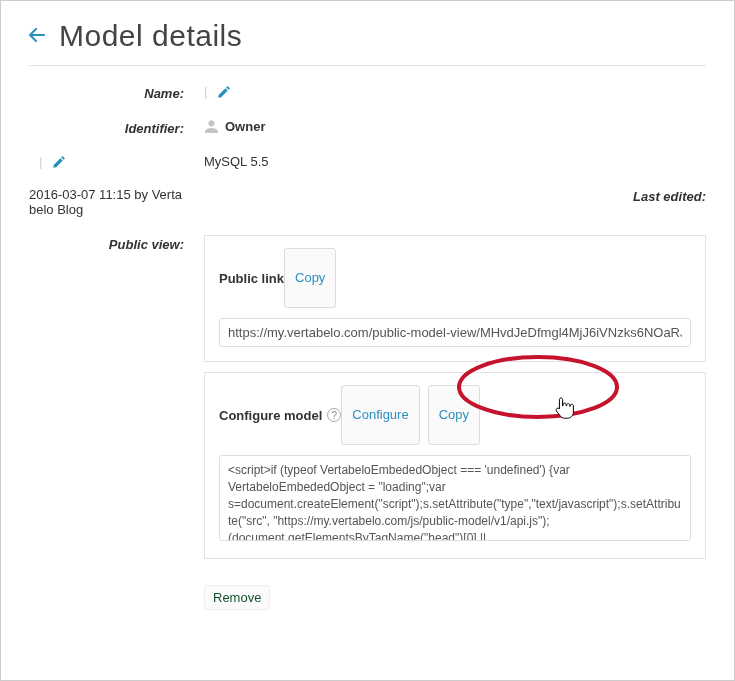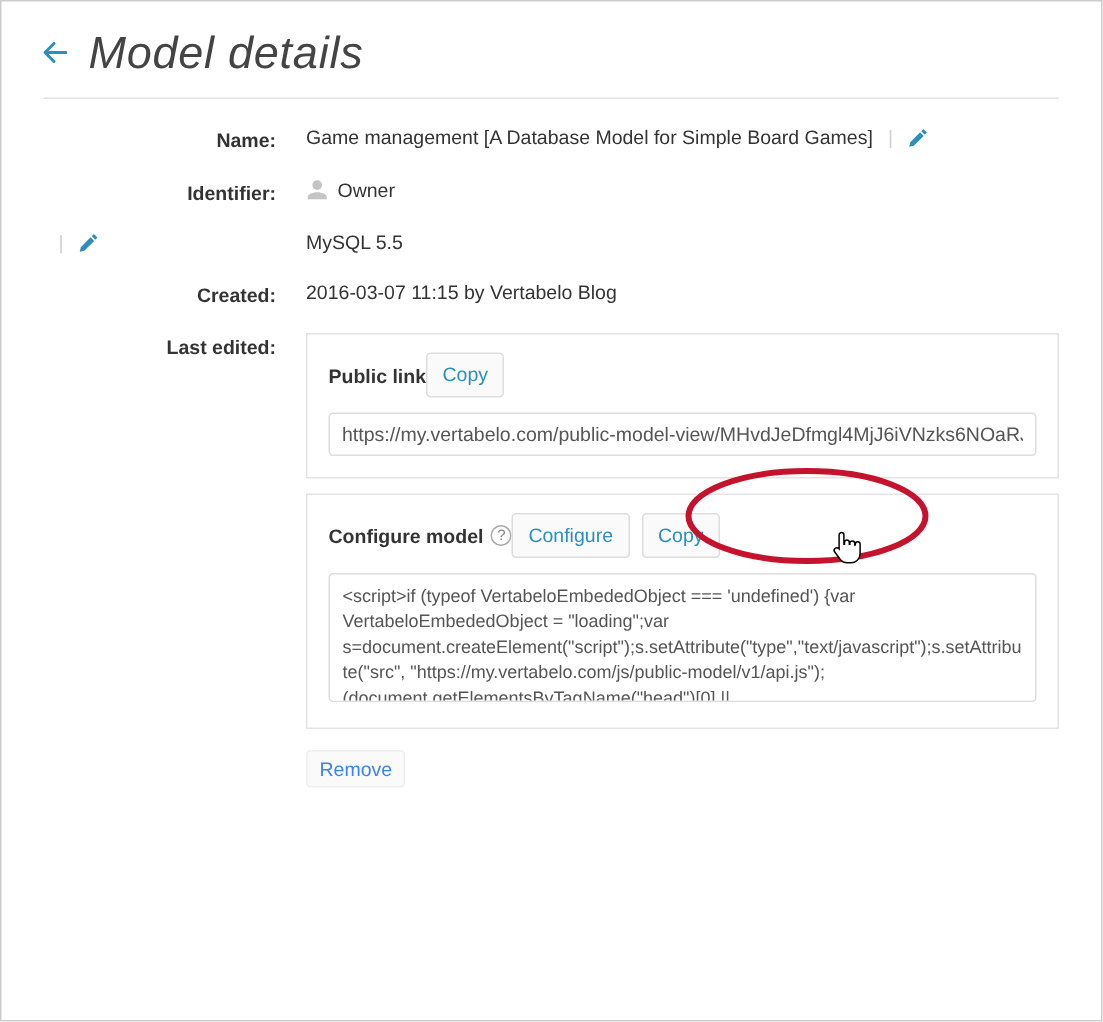--- a/index.html
+++ b/index.html
@@ -33,35 +33,35 @@
     cursor: pointer;
     line-height: 1;
   }
   h1 {
     font-family: "Segoe UI Light", "Segoe UI", Arial, sans-serif;
     font-weight: 300;
     font-size: 30px;
     color: #444;
     margin: 0;
     letter-spacing: 0.5px;
-    font-style: italic;
   }
   .details {
     display: grid;
     grid-template-columns: 155px 1fr;
     row-gap: 18px;
     column-gap: 20px;
     align-items: start;
     margin-top: 4px;
   }
   .label {
     text-align: right;
     font-weight: bold;
     color: #333;
     padding-top: 2px;
+    font-style: italic;
   }
   .value {
     color: #333;
     word-break: break-all;
     position: relative;
   }
   .value-line {
     display: flex;
     align-items: center;
     gap: 10px;
@@ -75,20 +75,21 @@
   }
   .pencil svg { display: block; }
   .user-icon {
     color: #bbb;
   }
   .user-icon svg { display: block; }
   .owner-line {
     display: flex;
     align-items: flex-end;
     gap: 6px;
+    font-weight: bold;
   }
   .panel {
     border: 1px solid #e3e3e3;
     background: #fff;
     padding: 12px 14px 14px 14px;
     margin-bottom: 10px;
   }
   .panel-header {
     display: flex;
     align-items: center;
@@ -115,21 +116,21 @@
     cursor: help;
   }
   .btn-row {
     display: flex;
     gap: 8px;
   }
   .btn {
     background: #fafafa;
     border: 1px solid #ddd;
     border-radius: 3px;
-    padding: 5px 10px;
+    padding: 20px 10px;
     color: #2a8fbd;
     font-size: 13px;
     cursor: pointer;
     line-height: 1.4;
   }
   input.link-field {
     width: 100%;
     border: 1px solid #ddd;
     border-radius: 3px;
     padding: 6px 8px;
@@ -146,27 +147,27 @@
     font-size: 12px;
     color: #555;
     background: #fff;
     font-family: inherit;
     resize: none;
     height: 86px;
     line-height: 1.4;
     overflow-y: scroll;
   }
   .remove-link {
-    color: #3b82f6;
+    color: #14532d;
     cursor: pointer;
     padding: 4px 8px;
     border: 1px solid transparent;
     border-radius: 3px;
     display: inline-block;
-    margin-top: 4px;
+    margin-top: 16px;
     background: #fafafa;
     border-color: #eee;
   }
   .circle-mark {
     position: absolute;
     border: 4px solid #c5132e;
     border-radius: 50%;
     pointer-events: none;
   }
   .cursor-pointer {
@@ -189,21 +190,20 @@
         </svg>
     </span>
     <h1>Model details</h1>
   </div>
 
   <div class="details">
 
     <div class="label">Name:</div>
     <div class="value">
       <div class="value-line">
-        <span>Game management [A Database Model for Simple Board Games]</span>
         <span class="sep">|</span>
         <span class="pencil">
           <svg width="14" height="14" viewBox="0 0 16 16">
               <path fill="#2a8fbd" d="M12.1 1.2l2.7 2.7-1.6 1.6-2.7-2.7 1.6-1.6zM9.6 3.7l2.7 2.7-7.5 7.5-3.5.8.8-3.5 7.5-7.5z"></path>
             </svg>
         </span>
       </div>
     </div>
 
     <div class="label">Identifier:</div>
@@ -226,25 +226,25 @@
         <span class="pencil">
           <svg width="14" height="14" viewBox="0 0 16 16">
               <path fill="#2a8fbd" d="M12.1 1.2l2.7 2.7-1.6 1.6-2.7-2.7 1.6-1.6zM9.6 3.7l2.7 2.7-7.5 7.5-3.5.8.8-3.5 7.5-7.5z"></path>
             </svg>
         </span>
       </div>
     </div>
 
     <div class="value">MySQL 5.5</div>
 
-    <div class="label">Created:</div>
     <div class="value">2016-03-07 11:15 by Vertabelo Blog</div>
 
     <div class="label">Last edited:</div>
 
+    <div class="label">Public view:</div>
     <div class="pv-wrap">
 
       <div class="panel">
         <div class="panel-header">
           <div class="panel-title">Public link</div>
           <div class="btn-row">
             <button class="btn">Copy</button>
           </div>
         </div>
         <input class="link-field" type="text" readonly="" value="https://my.vertabelo.com/public-model-view/MHvdJeDfmgl4MjJ6iVNzks6NOaRJJNNOny" style="">

